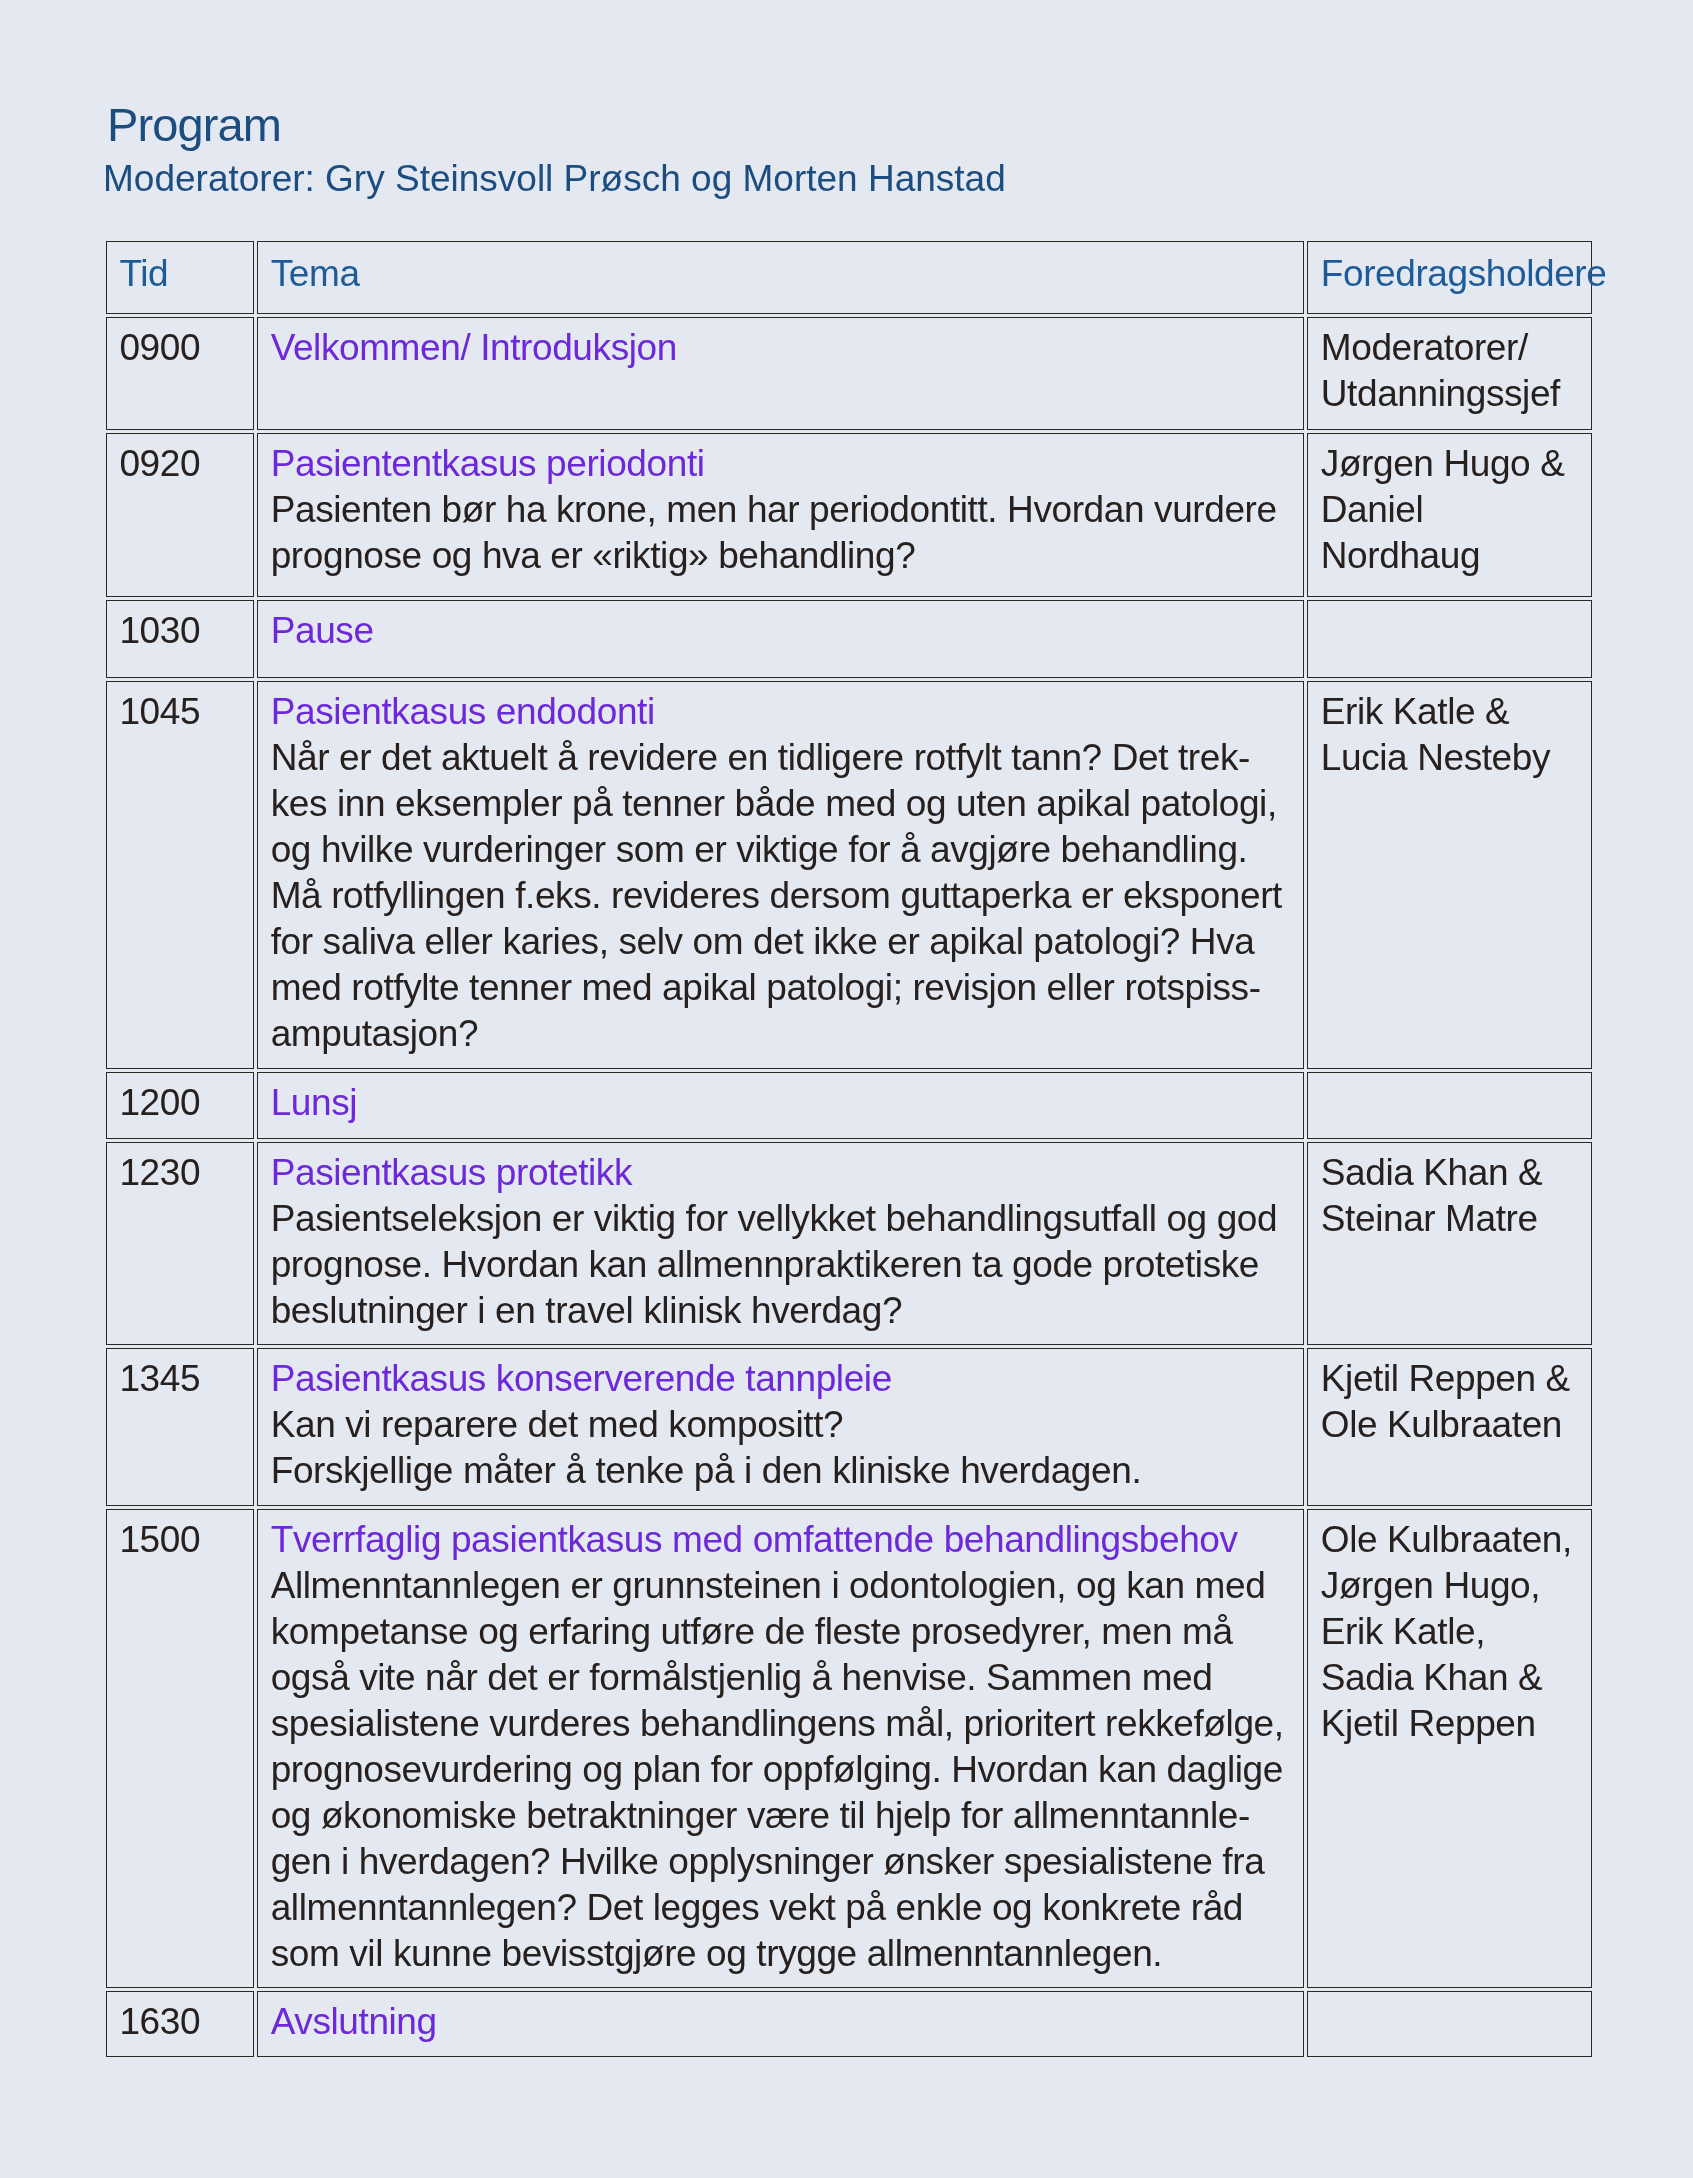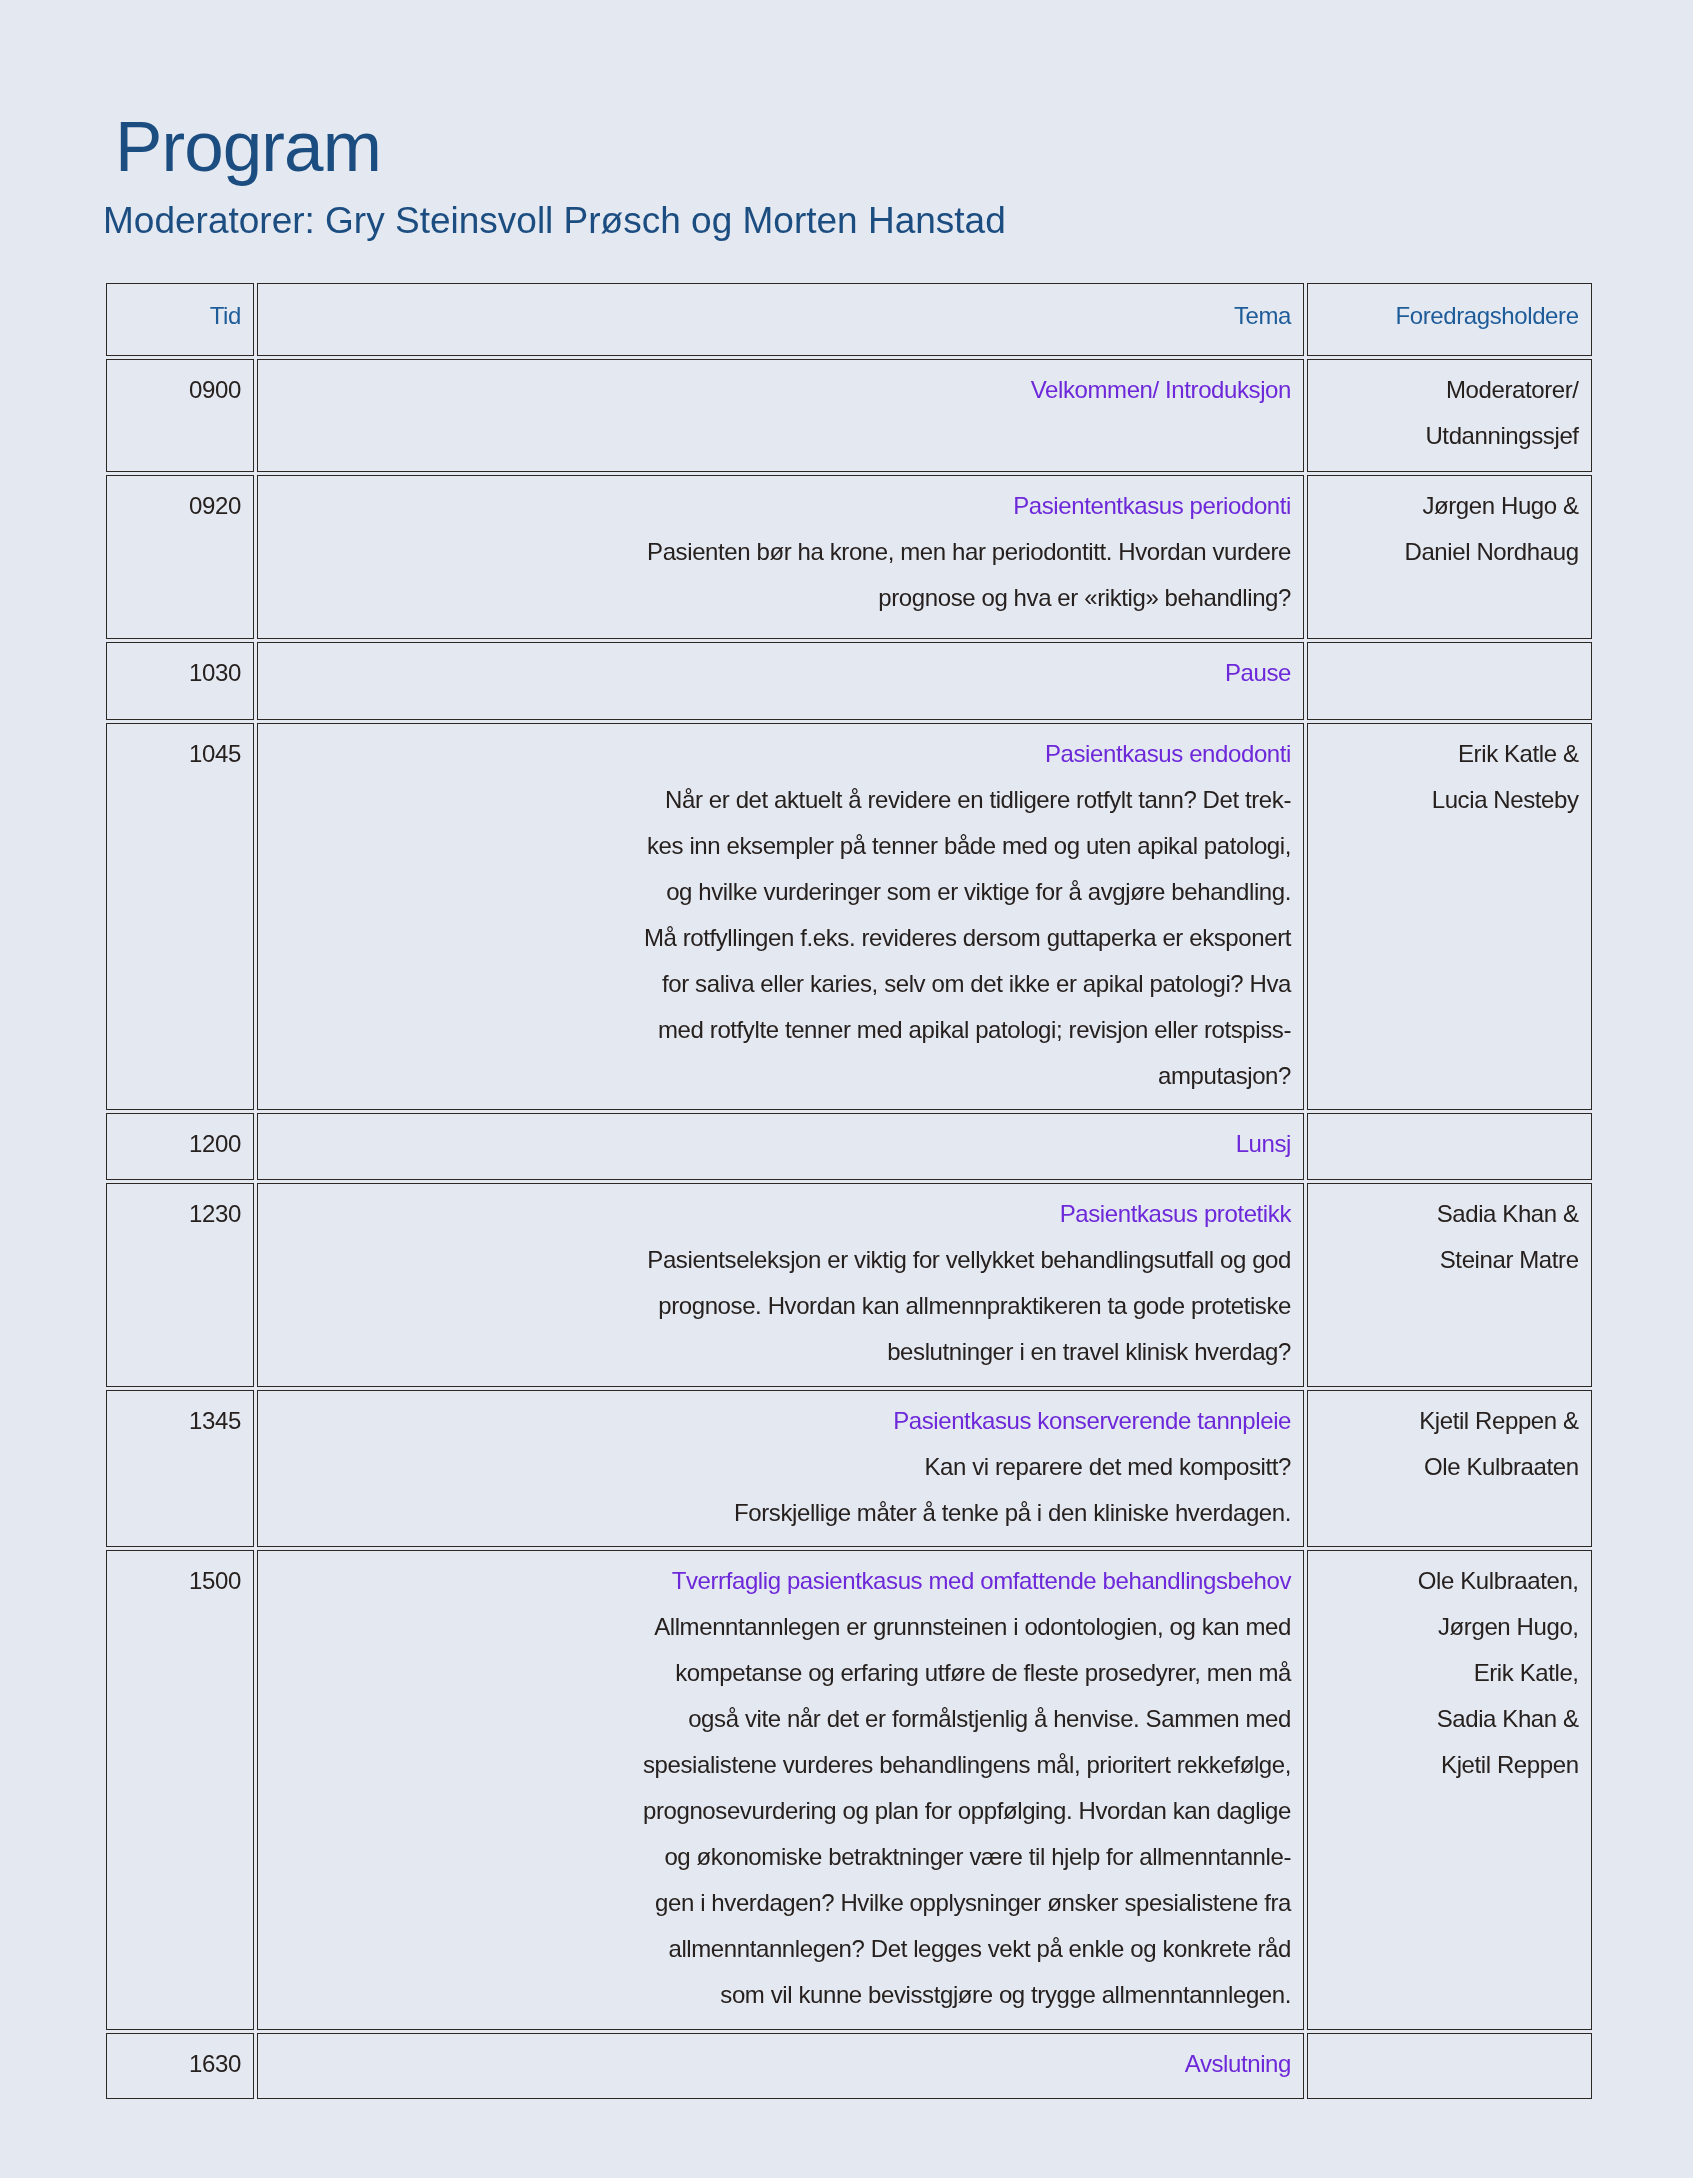--- a/index.html
+++ b/index.html
@@ -11,22 +11,22 @@
     height: 2178px;
     background: #e4e8f1;
     font-family: "Liberation Sans", sans-serif;
     color: #26201e;
     overflow: hidden;
   }
   .page {
     padding: 95px 0 0 103px;
   }
   .doc-title {
-    margin: 12px;
-    font-size: 71px;
+    margin: 4px;
+    font-size: 47px;
     line-height: 1.12;
     font-weight: 400;
     letter-spacing: -0.9px;
     color: #1c4d80;
   }
   .doc-subtitle {
     margin: 5.3px 0 0 0;
     font-size: 37px;
     line-height: 1.2;
     font-weight: 400;
@@ -39,23 +39,23 @@
     border-collapse: separate;
     border-spacing: 3.5px;
   }
   col.c-time    { width: 148px; }
   col.c-topic   { width: 1045px; }
   col.c-speaker { width: 284px; }
   th, td {
     box-sizing: border-box;
     border: 1.8px solid #2e2825;
     vertical-align: top;
-    text-align: right;
+    text-align: left;
     padding: 7px 12.4px 10.6px 12.4px;
-    font-size: 24px;
+    font-size: 37px;
     line-height: 46px;
     font-weight: 400;
     letter-spacing: -0.4px;
   }
   th {
     color: #1e5c99;
     white-space: nowrap;
     padding-top: 8.8px;
     padding-bottom: 16px;
   }

